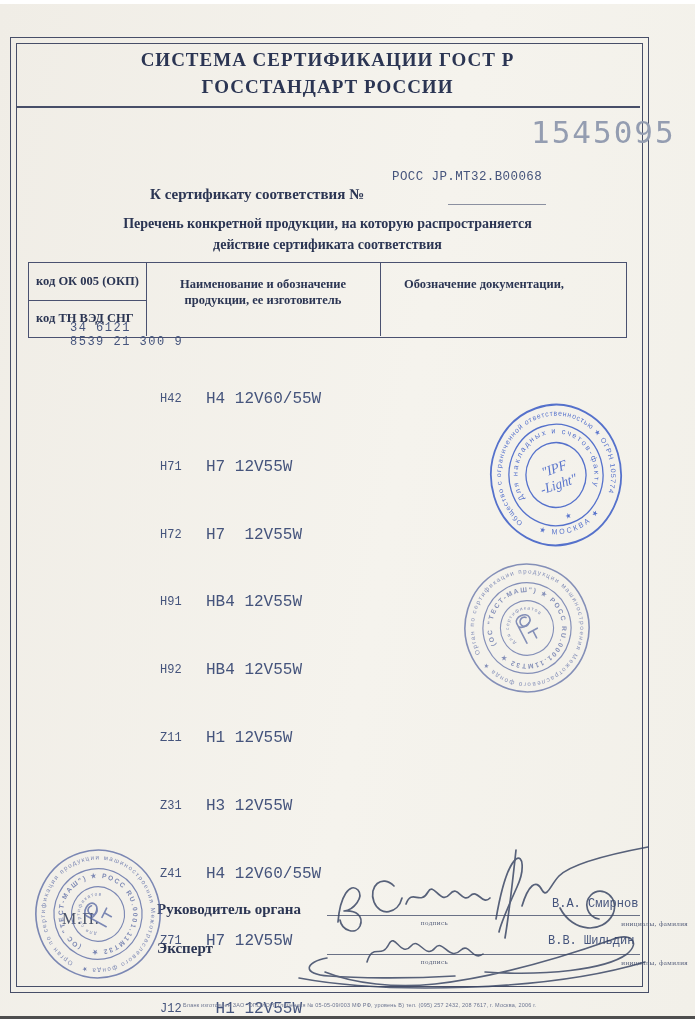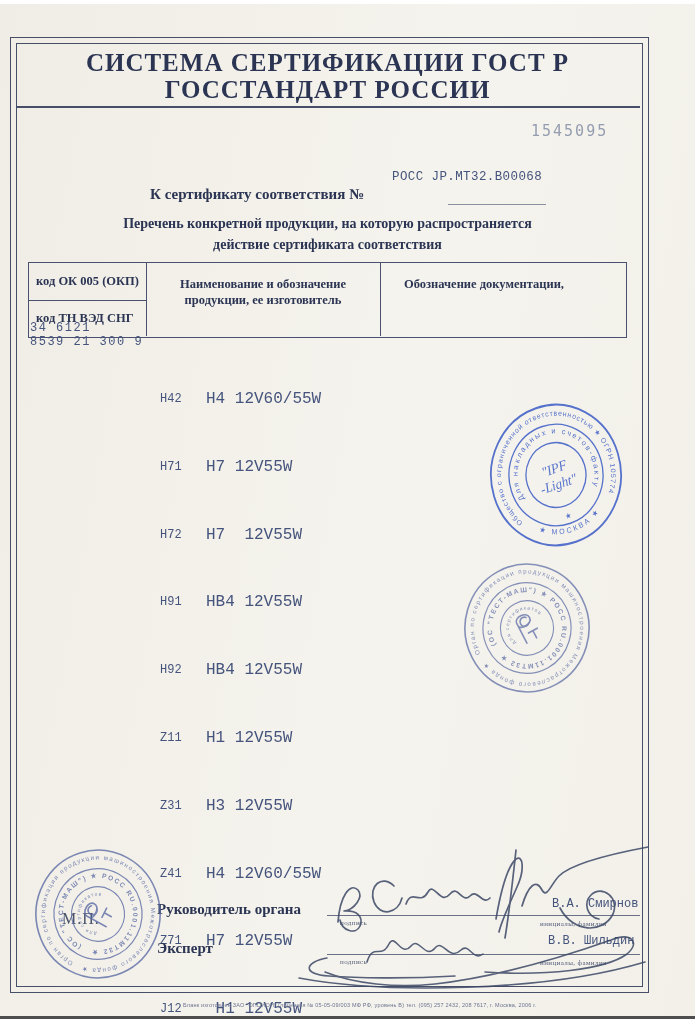--- a/index.html
+++ b/index.html
@@ -6,42 +6,42 @@
   body{width:695px;height:1024px;overflow:hidden;position:relative;
        font-family:"Liberation Serif","DejaVu Serif",serif;}
   .abs{position:absolute;}
   .page{position:absolute;left:0;top:4px;width:695px;height:1012px;
         background:linear-gradient(100deg,#f0ede6 0%,#f5f3ed 55%,#f2f0e9 100%);}
   .edge-bottom{position:absolute;left:0;top:1016px;width:695px;height:3px;background:#4e4e4e;}
   .frame-outer{left:10px;top:33px;width:637px;height:954px;border:1.8px solid #474e68;}
   .frame-inner{left:16px;top:39px;width:625px;height:942px;border:1.2px solid #474e68;}
   .head-rule{left:17px;top:102px;width:623px;height:0;border-top:2px solid #474e68;}
   .serifb{font-weight:bold;color:#2b3553;}
-  .title-line{left:20px;width:615px;text-align:center;font-size:25px;letter-spacing:1px;}
+  .title-line{left:20px;width:615px;text-align:center;font-size:19px;letter-spacing:1px;}
   .apptitle{left:20px;width:615px;text-align:center;font-size:26px;letter-spacing:2.5px;}
   .mono{font-family:"Liberation Mono","DejaVu Sans Mono",monospace;color:#45547c;white-space:pre;}
-  .formnum{left:531px;top:118px;font-family:"DejaVu Sans Mono","Liberation Mono",monospace;
-           font-size:15px;letter-spacing:2px;color:#949db1;}
+  .formnum{left:531px;top:110px;font-family:"DejaVu Sans Mono","Liberation Mono",monospace;
+           font-size:31px;letter-spacing:2px;color:#949db1;}
   .certlabel{left:150px;top:182px;font-size:15px;}
   .certline{left:448px;top:200px;width:98px;border-bottom:1.2px solid #8b90a0;height:0;}
   .certnum{left:392px;top:166px;font-size:12.5px;letter-spacing:.4px;}
   .subtitle{left:20px;width:615px;text-align:center;font-size:14px;}
   .tbox{left:28px;top:258px;width:597px;height:74px;border:1.3px solid #4a5170;}
   .vline{width:0;border-left:1.2px solid #4a5170;}
   .hline{height:0;border-top:1.2px solid #4a5170;}
   .th{font-size:12.5px;font-weight:bold;color:#2b3553;line-height:16px;}
   .center{text-align:center;}
-  .codes{font-size:12px;letter-spacing:1.5px;}
+  .codes{font-size:12px;letter-spacing:1.5px;padding-left:40px;}
   .plist{left:160px;top:317px;}
   .prow{display:flex;height:13.8px;line-height:13.8px;}
   .pcode{display:inline-block;width:46px;font-size:12px;}
   .pspec{font-size:16px;}
   .sig-label{font-size:15px;}
   .sig-line{border-bottom:1.2px solid #6a7186;height:0;}
-  .cap{font-size:7px;color:#555e7a;text-align:left;letter-spacing:.4px;font-family:"Liberation Serif",serif;}
+  .cap{font-size:7px;color:#555e7a;text-align:right;letter-spacing:.4px;font-family:"Liberation Serif",serif;padding-left:28px;}
   .name{font-size:12px;}
   .mp{left:62px;top:906px;font-size:16px;font-weight:normal;color:#39445e;opacity:.9;letter-spacing:1px;}
   .footer{left:183px;top:998px;font-size:5.5px;color:#6b7490;font-family:"Liberation Sans",sans-serif;letter-spacing:.2px;}
   svg{position:absolute;overflow:visible;}
 </style>
 </head>
 <body>
 
 <div class="page">
 

